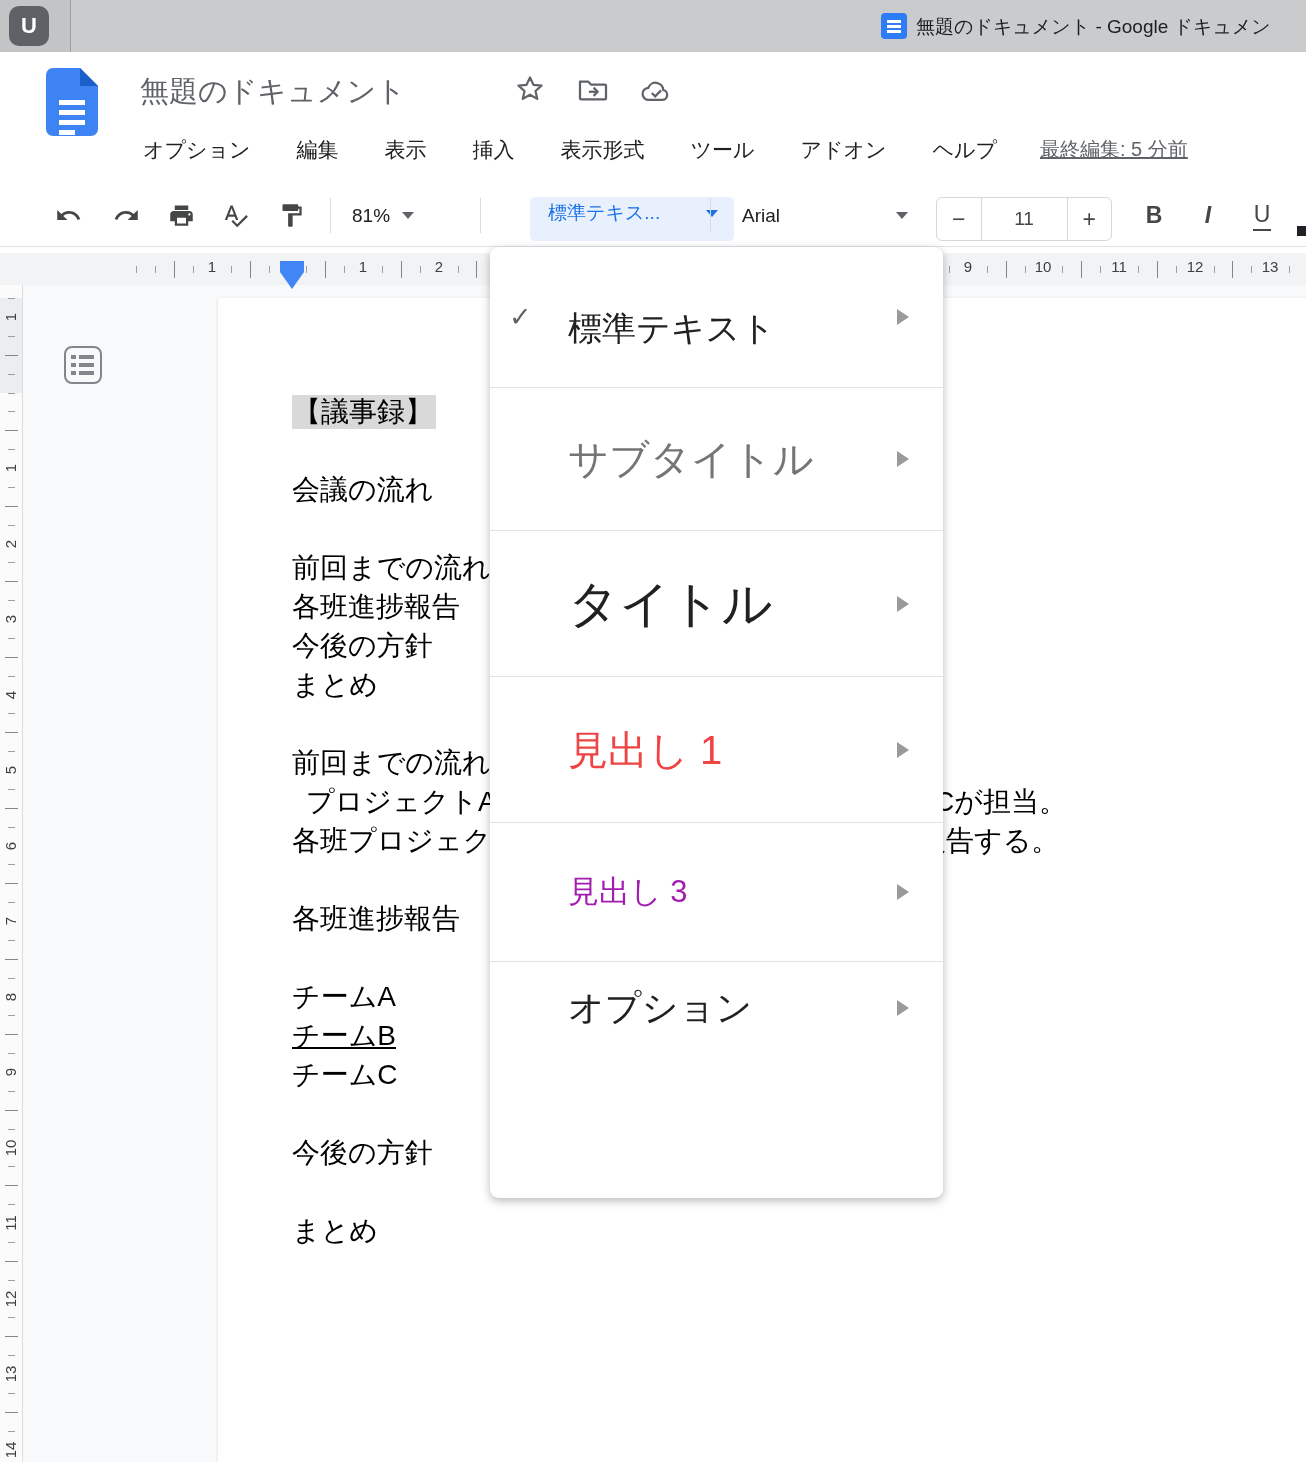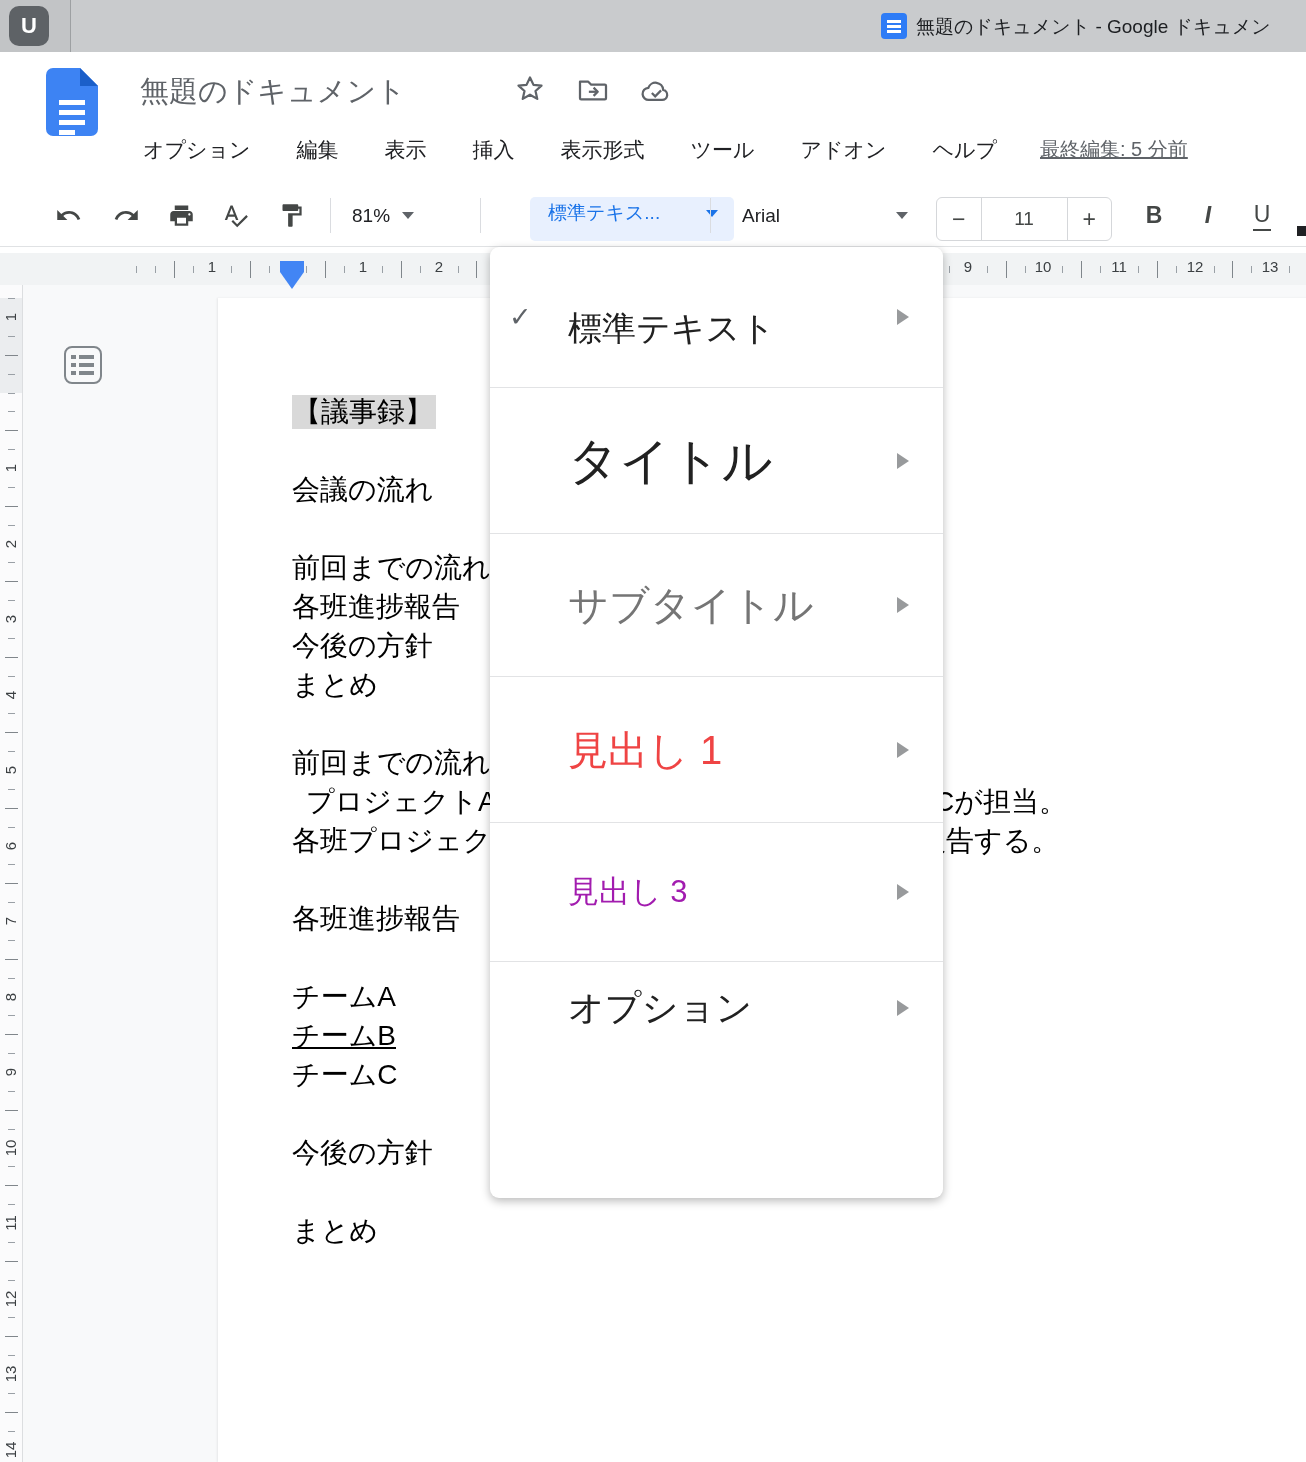--- a/index.html
+++ b/index.html
@@ -361,28 +361,28 @@
       <div class="doc-line" style="top: 782px; left: 934px;">Cが担当。</div>
       <div class="doc-line" style="top: 821px; left: 918px;">報告する。</div>
     </div>
 
   <div id="styles-menu">
       <div class="sm-item" style="height: 140px;">
         <span class="sm-check">✓</span>
         <span class="sm-label" style="font-size: 34px; color: rgb(33, 33, 33); margin-top: 12px;">標準テキスト</span>
         <span class="sm-arrow"></span>
       </div>
+      <div class="sm-item sm-divider" style="height: 143px;">
+        <span class="sm-label" style="font-size: 40px; color: rgb(117, 117, 117);">サブタイトル</span>
+        <span class="sm-arrow"></span>
+      </div>
       <div class="sm-item sm-divider" style="height: 146px;">
         <span class="sm-label" style="font-size: 50px; color: rgb(33, 33, 33);">タイトル</span>
         <span class="sm-arrow"></span>
       </div>
-      <div class="sm-item sm-divider" style="height: 143px;">
-        <span class="sm-label" style="font-size: 40px; color: rgb(117, 117, 117);">サブタイトル</span>
-        <span class="sm-arrow"></span>
-      </div>
       <div class="sm-item sm-divider" style="height: 146px;">
         <span class="sm-label" style="font-size: 40px; color: #ef4444;">見出し 1</span>
         <span class="sm-arrow"></span>
       </div>
       <div class="sm-item sm-divider" style="height: 139px;">
         <span class="sm-label" style="font-size: 31px; color: #a21caf;">見出し 3</span>
         <span class="sm-arrow"></span>
       </div>
       <div class="sm-item sm-divider" style="height: 92px;">
         <span class="sm-label" style="font-size: 36px; color: rgb(33, 33, 33);">オプション</span>

